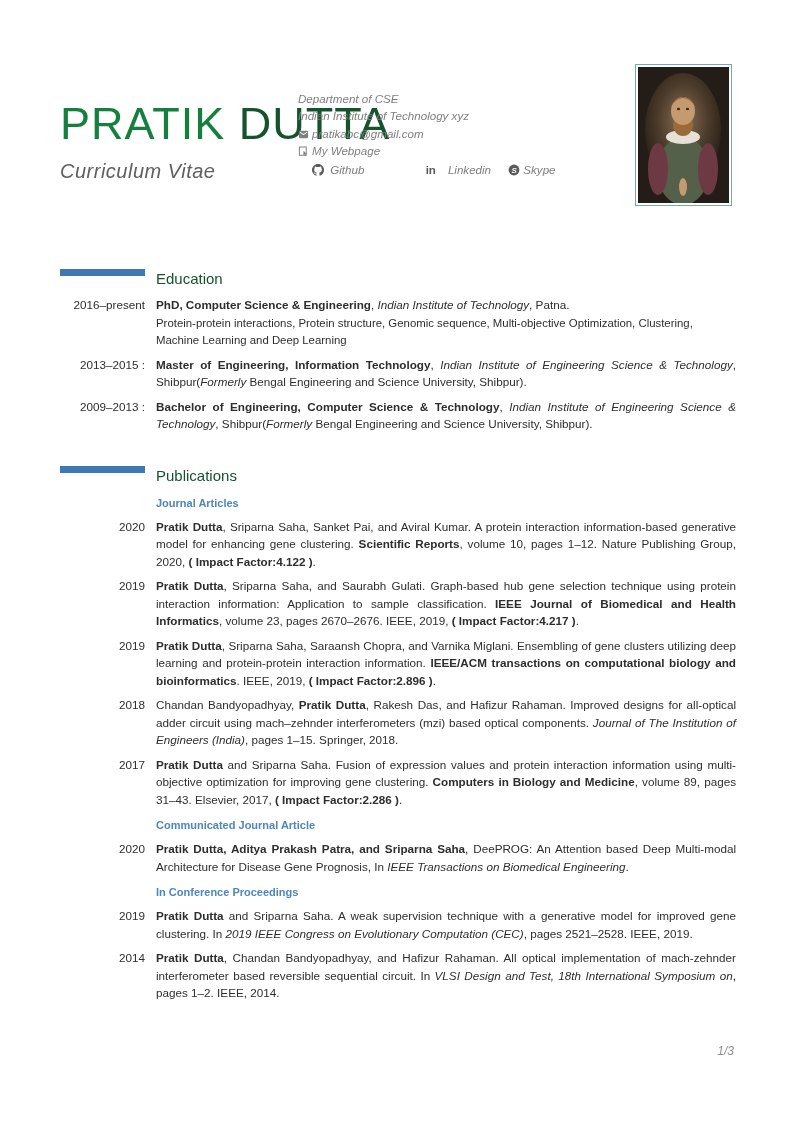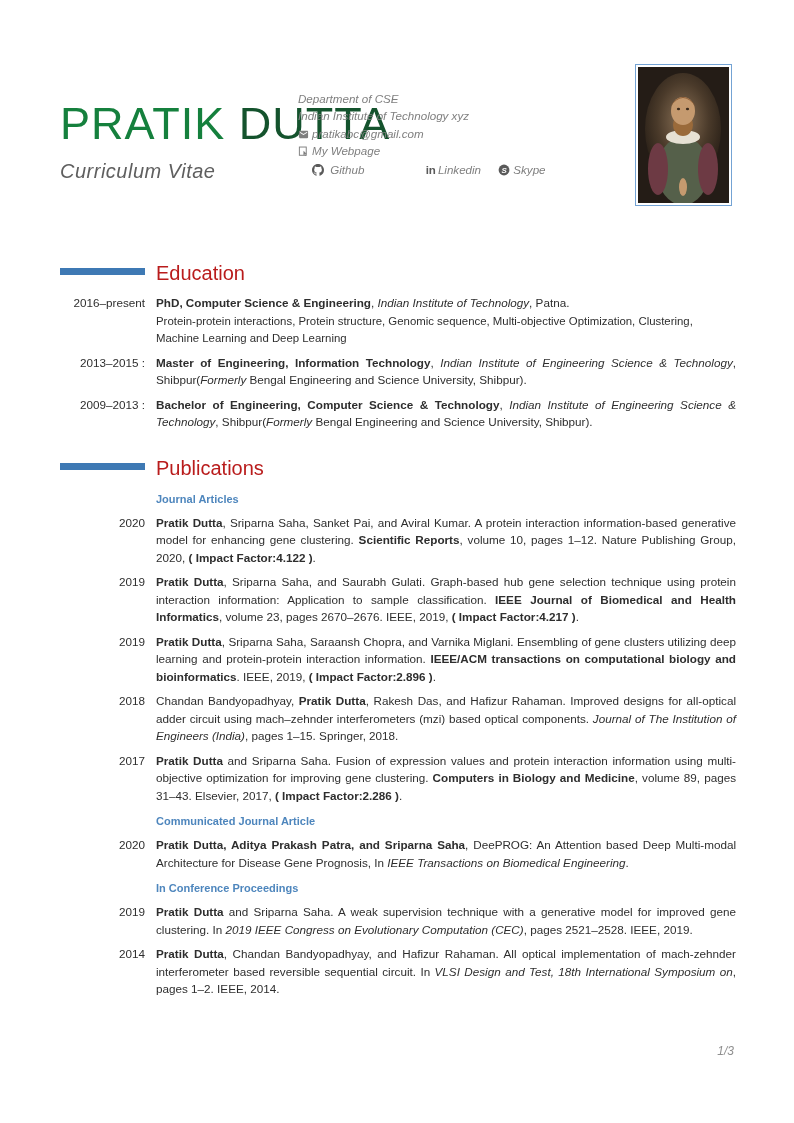--- a/index.html
+++ b/index.html
@@ -21,38 +21,38 @@
   .subtitle{margin-top:13px;font-size:20px;font-style:italic;color:#5f5f5f;letter-spacing:0.5px;}
   .contact{
     position:absolute;right:176px;top:90px;width:320px;
     text-align:left;font-size:11.6px;line-height:17.4px;
     font-style:italic;color:#7f7f7f;
   }
   .contact .row{white-space:nowrap;}
   .contact svg{vertical-align:-2px;margin-right:3px;}
   .social{margin-top:1px;}
   .social .soc{margin-left:14px;white-space:nowrap;}
-  .soc .in-glyph{font-style:normal;font-weight:bold;color:#5a5a5a;font-size:11.5px;letter-spacing:0;margin-right:2px;padding-left:44px;}
+  .soc .in-glyph{font-style:normal;font-weight:bold;color:#5a5a5a;font-size:11.5px;letter-spacing:0;margin-right:12px;padding-left:44px;}
   .photo-frame{
     position:absolute;right:62px;top:64px;
     width:97px;height:142px;
     border:1px solid #74a3d4;background:#ffffff;
     box-sizing:border-box;padding:2px;
   }
   .photo-frame svg{display:block;}
   
   .content{margin:26px 58px 0 60px;}
   .frow{display:flex;align-items:flex-start;}
   .lcol{width:85px;flex:none;text-align:right;}
   .mcol{flex:1;margin-left:11px;}
   
   .section{margin-bottom:22px;}
   .sec-head{display:flex;align-items:center;margin-bottom:9px;}
   .sec-rule{width:85px;height:7px;background:#3e79b4;flex:none;}
-  .sec-title{margin:4px 0 0 11px;font-size:20px;font-weight:400;color:#b91c1c;}
+  .sec-title{margin:12px 0 0 11px;font-size:15px;font-weight:400;color:#14532d;}
   .sub-title{font-size:11px;color:#4e86bd;margin:4px 0 9px 0;font-weight:700;}
   .entry{margin-bottom:7px;}
   .entry .date{font-size:11.7px;color:#2e2e2e;line-height:17.5px;white-space:nowrap;}
   .entry .etext{font-size:11.7px;line-height:17.5px;text-align:justify;}
   .entry .note{font-size:11.4px;line-height:17px;margin-top:1px;}
   .b{font-weight:bold;}
   .i{font-style:italic;}
   .bi{font-weight:bold;}
   
   .pagenum{

